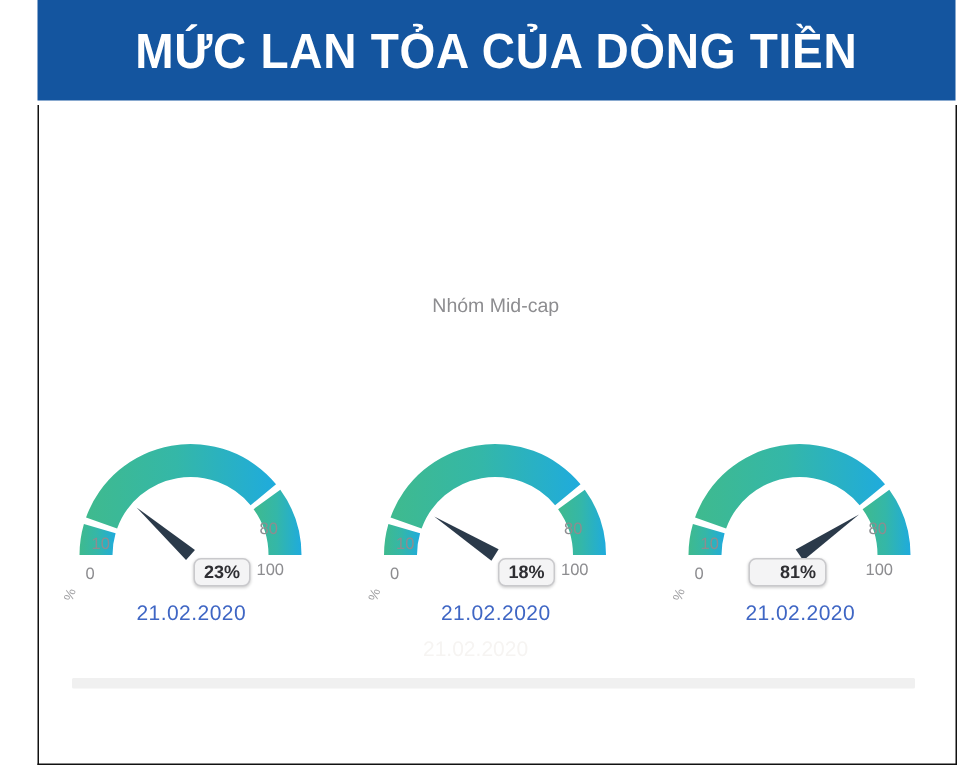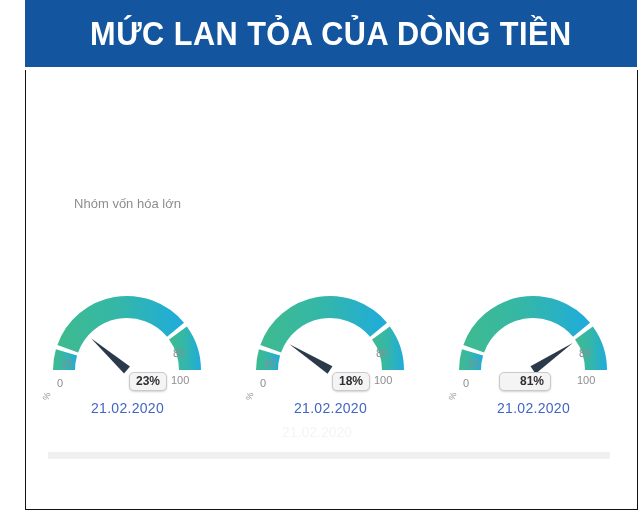--- a/index.html
+++ b/index.html
@@ -127,21 +127,20 @@
   </div>
   <div id="header-sliver"></div>
 
   <div class="frame-line" id="frame-left"></div>
   <div class="frame-line" id="frame-right"></div>
   <div class="frame-line" id="frame-right2"></div>
   <div class="frame-line" id="frame-bottom"></div>
 
   <div id="gauges">
       <div class="gauge">
-        <div class="gauge-title">Nhóm vốn hóa lớn</div>
         <svg class="gauge-svg" width="203" height="180">
           <defs>
             <linearGradient id="grad0" x1="0%" y1="0%" x2="100%" y2="0%">
               <stop offset="0%" stop-color="#3fba8e"></stop>
               <stop offset="48%" stop-color="#34b7a8"></stop>
               <stop offset="100%" stop-color="#1fabdd"></stop>
             </linearGradient>
           </defs>
           <path d="M 27 152 A 74 74 0 0 1 29.938267259906226 131.354658153097 L 51.064728344798965 137.49246248596006 A 52 52 0 0 0 49 152 Z" fill="url(#grad0)"></path>
           <path d="M 31.37482309738732 126.9333939018484 A 74 74 0 0 1 158.01797996540841 104.83062475859697 L 141.06668862434105 118.85395253306814 A 52 52 0 0 0 52.07420001438028 134.38562814724483 Z" fill="url(#grad0)"></path>
@@ -150,20 +149,21 @@
         </svg>
         <div class="tick-label" style="left: 31px; top: 182px;">0</div>
         <div class="tick-label" style="left: 35px; top: 162px;">10</div>
         <div class="tick-label" style="left: 147px; top: 152px;">80</div>
         <div class="tick-label" style="left: 145px; top: 179px;">100</div>
         <div class="tick-pct" style="left: 17px; top: 196px;">%</div>
         <div class="value-bubble" style="left: 103px; top: 176px;">23%</div>
         <div class="gauge-date">21.02.2020</div>
       </div>
       <div class="gauge">
+        <div class="gauge-title">Nhóm Mid-cap</div>
         <svg class="gauge-svg" width="203" height="180">
           <defs>
             <linearGradient id="grad1" x1="0%" y1="0%" x2="100%" y2="0%">
               <stop offset="0%" stop-color="#3fba8e"></stop>
               <stop offset="48%" stop-color="#34b7a8"></stop>
               <stop offset="100%" stop-color="#1fabdd"></stop>
             </linearGradient>
           </defs>
           <path d="M 27 152 A 74 74 0 0 1 29.938267259906226 131.354658153097 L 51.064728344798965 137.49246248596006 A 52 52 0 0 0 49 152 Z" fill="url(#grad1)"></path>
           <path d="M 31.37482309738732 126.9333939018484 A 74 74 0 0 1 158.01797996540841 104.83062475859697 L 141.06668862434105 118.85395253306814 A 52 52 0 0 0 52.07420001438028 134.38562814724483 Z" fill="url(#grad1)"></path>

